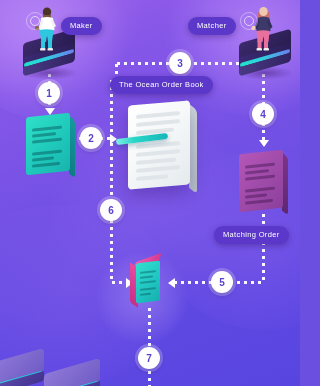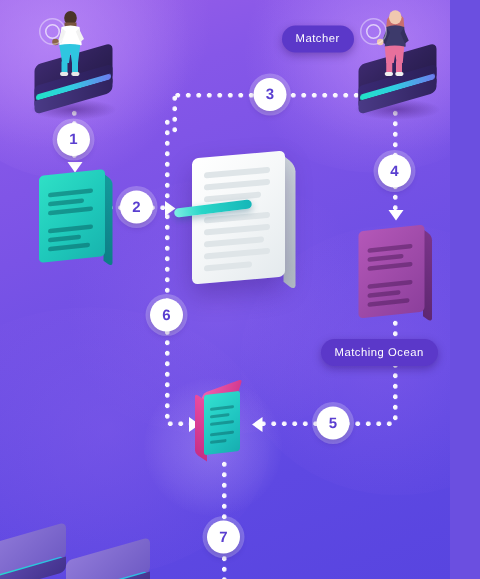--- a/index.html
+++ b/index.html
@@ -270,20 +270,21 @@
       <path d="M8.5 13 l-3 9 l2.5 1 l3 -8 z" fill="#f2f2f2"></path>
       <path d="M19.5 13 l3.5 7 l-2.5 2 l-3 -7 z" fill="#f2f2f2"></path>
       <circle cx="4" cy="22" r="2.2" fill="#8a6448"></circle>
       <path d="M6.5 24 q7 -1.5 14 0 l-1.5 12 h-4 l-1 -7 l-1 7 h-4.5 z" fill="#2fc6e0"></path>
       <rect x="8" y="34" width="4" height="9" rx="1.4" fill="#2fc6e0"></rect>
       <rect x="15" y="34" width="4" height="9" rx="1.4" fill="#2fc6e0"></rect>
       <rect x="7" y="42" width="5.5" height="2.6" rx="1.2" fill="#e8e8e8"></rect>
       <rect x="14.5" y="42" width="5.5" height="2.6" rx="1.2" fill="#e8e8e8"></rect>
     </svg>
   </div>
+  <div class="pill" style="left:61px; top:17px;">Maker</div>
 
   <div class="pedestal" style="left:234px; top:36px;">
     <div class="ped-shadow"></div>
     <div class="ped-top"></div>
     <div class="ped-mid"></div>
     <div class="ped-glow"></div>
     <div class="ped-base"></div>
   </div>
   <div class="person" style="left:249px; top:4px; width:30px; height:46px;">
     <div class="ripple" style="left:-9px; top:8px; width:18px; height:18px;"></div>
@@ -323,33 +324,34 @@
       <div class="ln" style="left:8px; top:18px; width:44px; height:3.5px;"></div>
       <div class="ln" style="left:8px; top:26px; width:38px; height:3.5px;"></div>
       <div class="ln" style="left:8px; top:40px; width:44px; height:3.5px;"></div>
       <div class="ln" style="left:8px; top:48px; width:44px; height:3.5px;"></div>
       <div class="ln" style="left:8px; top:56px; width:40px; height:3.5px;"></div>
       <div class="ln" style="left:8px; top:64px; width:44px; height:3.5px;"></div>
       <div class="ln" style="left:8px; top:72px; width:32px; height:3.5px;"></div>
     </div>
   </div>
   <div id="ob-bar" style="left:116px; top:136px; width:52px;"></div>
+  <div class="pill" style="left:110px; top:76px;">The Ocean Order Book</div>
 
   <div class="card magenta" style="left:239px; top:152px; width:44px; height:58px;">
     <div class="side"></div>
     <div class="face">
       <div class="ln" style="left:6px; top:12px; width:30px; height:3px;"></div>
       <div class="ln" style="left:6px; top:18px; width:24px; height:3px;"></div>
       <div class="ln" style="left:6px; top:24px; width:30px; height:3px;"></div>
       <div class="ln" style="left:6px; top:36px; width:30px; height:3px;"></div>
       <div class="ln" style="left:6px; top:42px; width:22px; height:3px;"></div>
       <div class="ln" style="left:6px; top:48px; width:28px; height:3px;"></div>
     </div>
   </div>
-  <div class="pill" style="left:214px; top:226px;">Matching Ocean</div>
+  <div class="pill" style="left:214px; top:226px;">Matching Order</div>
 
   <div id="funnel" style="left:129px; top:258px; width:38px; height:50px;">
     <div id="fn-top"></div>
     <div id="fn-spine"></div>
     <div id="fn-face">
       <div class="ln" style="left:4px; top:9px;  width:16px; height:2px;"></div>
       <div class="ln" style="left:4px; top:14px; width:13px; height:2px;"></div>
       <div class="ln" style="left:4px; top:19px; width:16px; height:2px;"></div>
       <div class="ln" style="left:4px; top:26px; width:16px; height:2px;"></div>
       <div class="ln" style="left:4px; top:31px; width:11px; height:2px;"></div>

